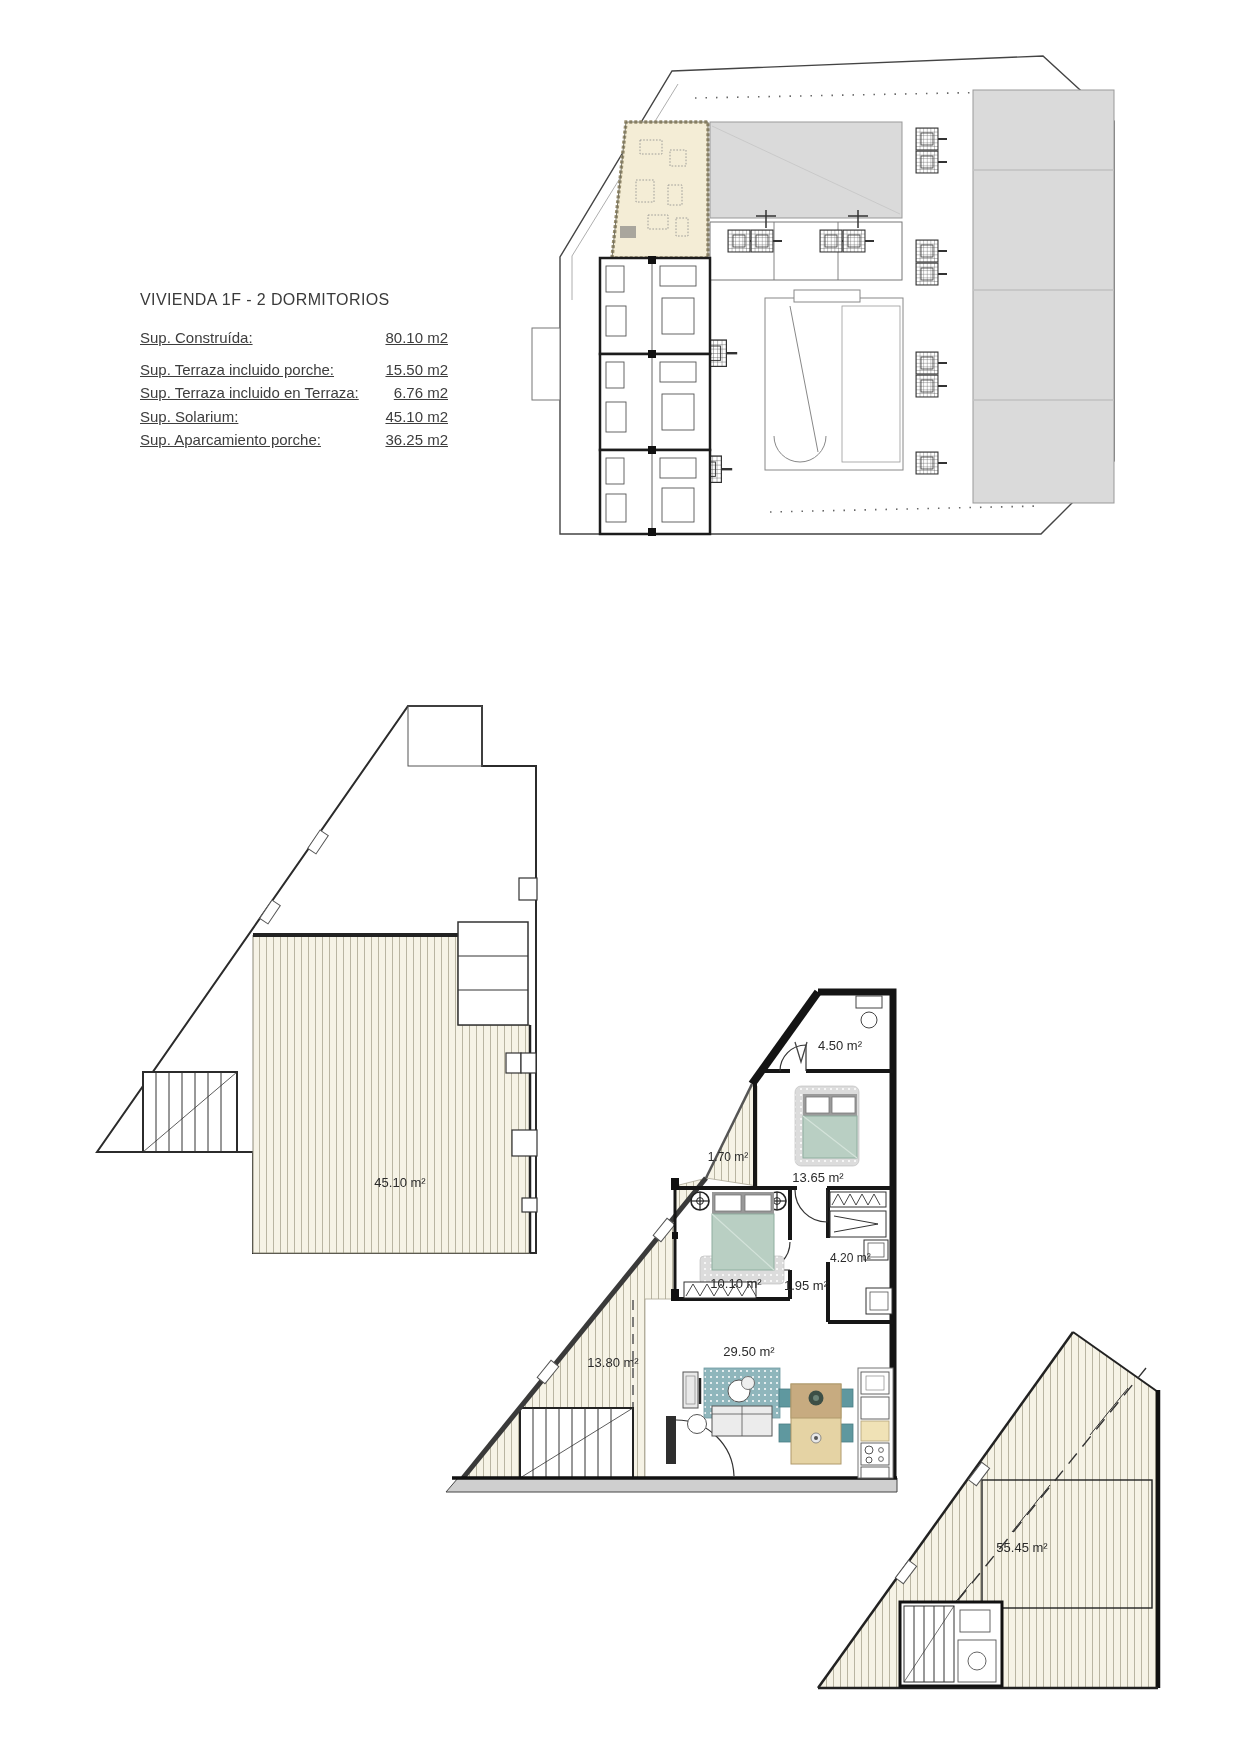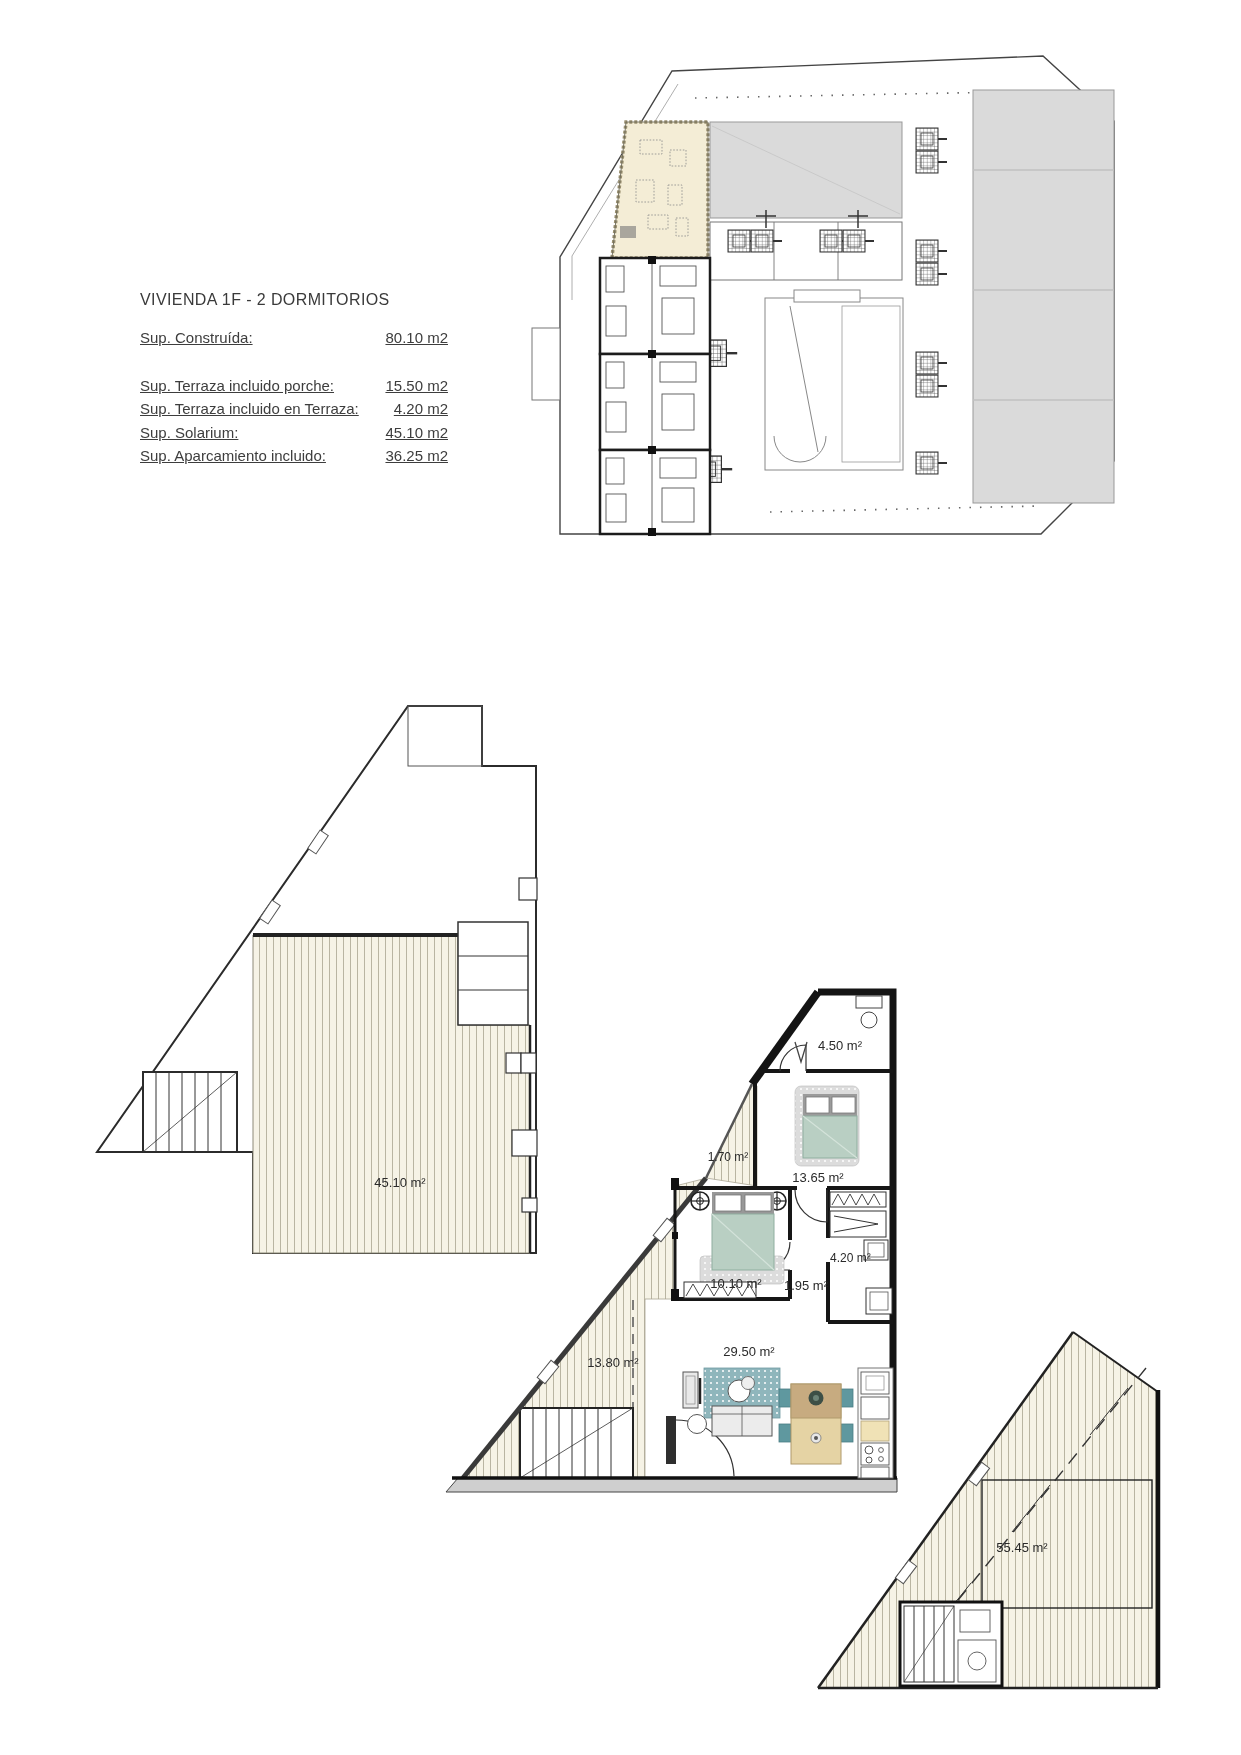--- a/index.html
+++ b/index.html
@@ -3,21 +3,21 @@
 <meta charset="utf-8">
 <style>
   html,body{margin:0;padding:0;background:#e9e9e9;}
   .page{position:relative;width:1241px;height:1755px;background:#ffffff;margin:0 auto;
         font-family:"Liberation Sans", sans-serif;overflow:hidden;}
   .plans-svg{position:absolute;left:0;top:0;}
   .info-block{position:absolute;left:140px;top:291px;width:308px;color:#3d3d3d;}
   .info-title{font-size:16px;letter-spacing:.4px;color:#3a3a3a;}
   .info-rows{margin-top:17px;text-decoration:underline;}
   .info-row{display:flex;justify-content:space-between;font-size:15px;line-height:23.5px;color:#3d3d3d;}
-  .info-row.gap{margin-top:24px;gap:37px;}
+  .info-row.gap{margin-top:8px;gap:37px;}
   .info-row .val{}
   text{font-family:"Liberation Sans", sans-serif;fill:#2a2a2a;}
   .arealbl{font-size:13px;}
   .arealbl-sm{font-size:12px;}
 </style>
 </head>
 <body>
 
 <div class="page">
 
@@ -27,28 +27,28 @@
       <div class="info-row">
         <span>Sup. Construída:</span>
         <span class="val">80.10 m2</span>
       </div>
       <div class="info-row gap">
         <span>Sup. Terraza incluido porche:</span>
         <span class="val">15.50 m2</span>
       </div>
       <div class="info-row">
         <span>Sup. Terraza incluido en Terraza:</span>
-        <span class="val">4.20 m2</span>
+        <span class="val">6.76 m2</span>
       </div>
       <div class="info-row">
         <span>Sup. Solarium:</span>
         <span class="val">45.10 m2</span>
       </div>
       <div class="info-row">
-        <span>Sup. Aparcamiento incluido:</span>
+        <span>Sup. Aparcamiento porche:</span>
         <span class="val">36.25 m2</span>
       </div>
     </div>
   </div>
 
   <svg class="plans-svg" width="1241" height="1755" viewBox="0 0 1241 1755">
     <defs>
       <pattern id="deck" width="7" height="8" patternUnits="userSpaceOnUse">
         <rect width="7" height="8" fill="#f6f3e6"></rect>
         <line x1="0.5" y1="0" x2="0.5" y2="8" stroke="#b9b5a2" stroke-width="1"></line>

